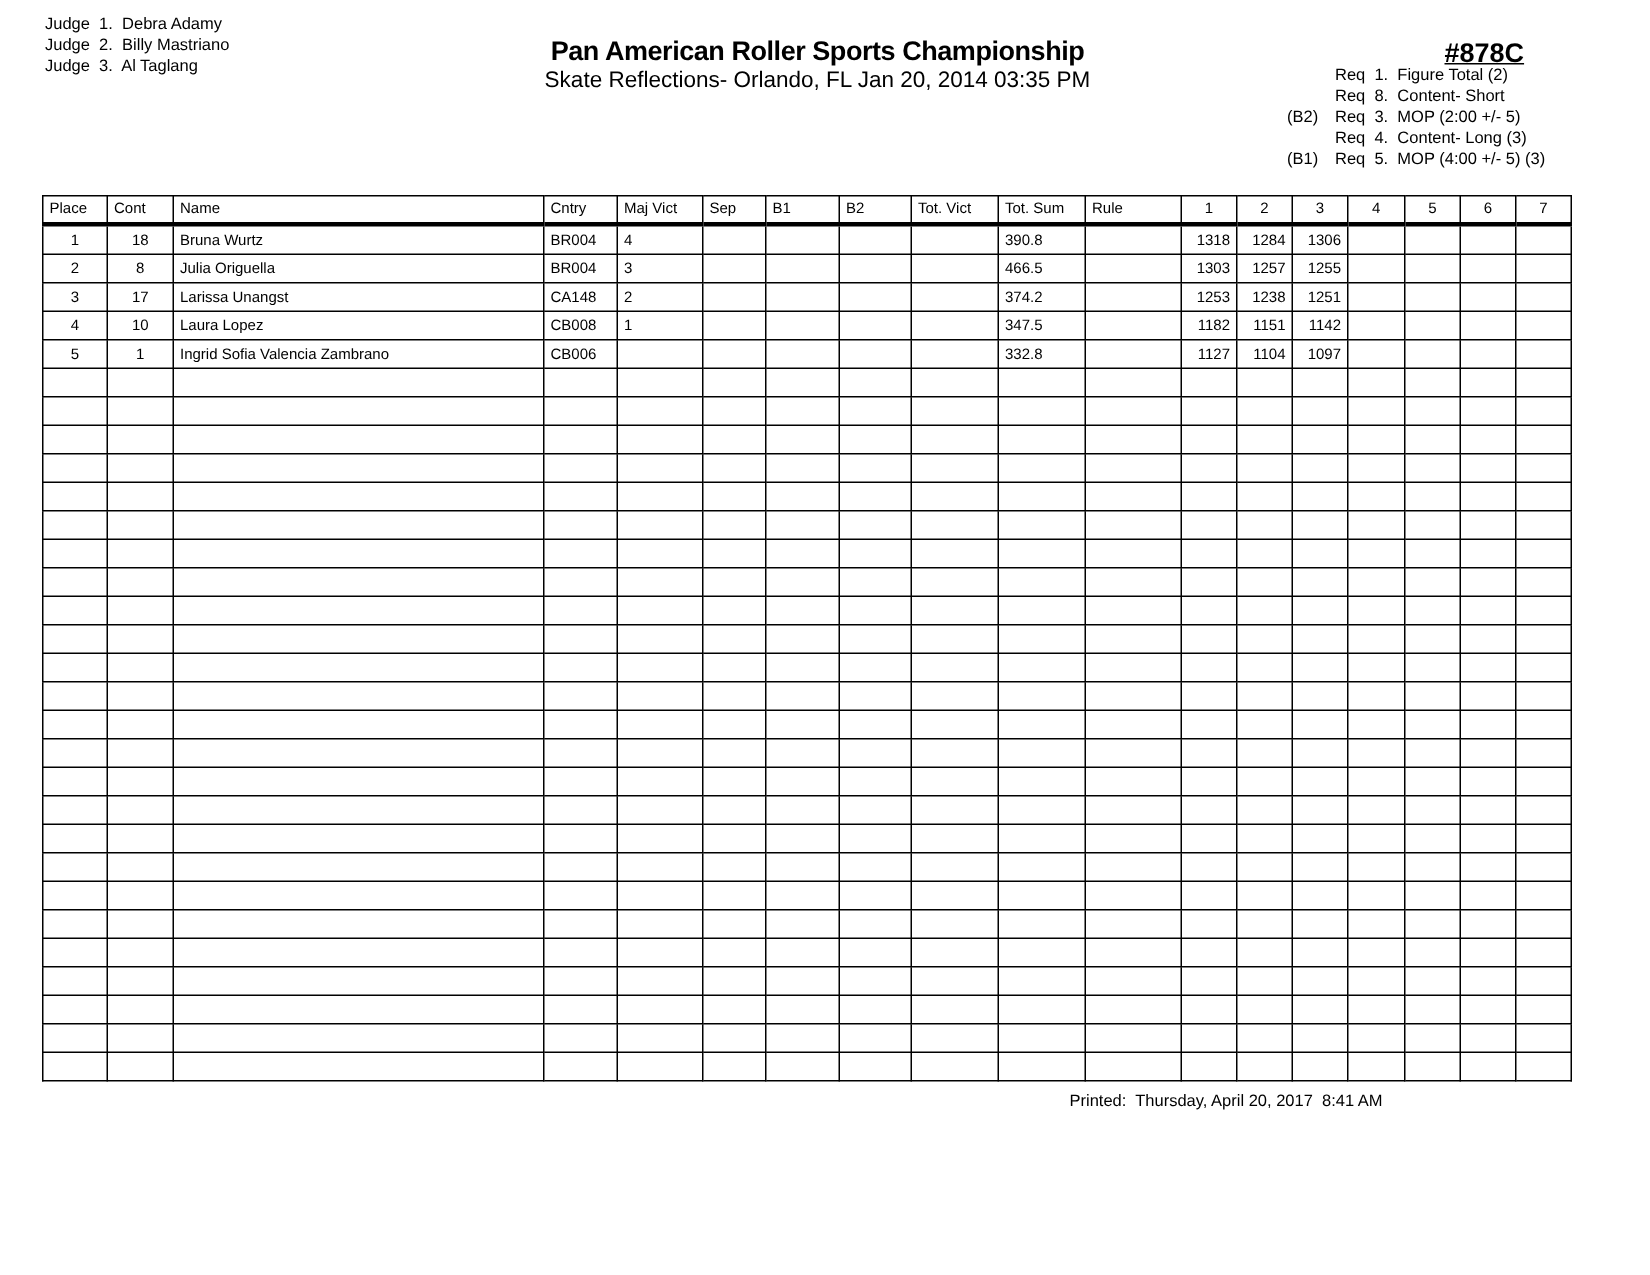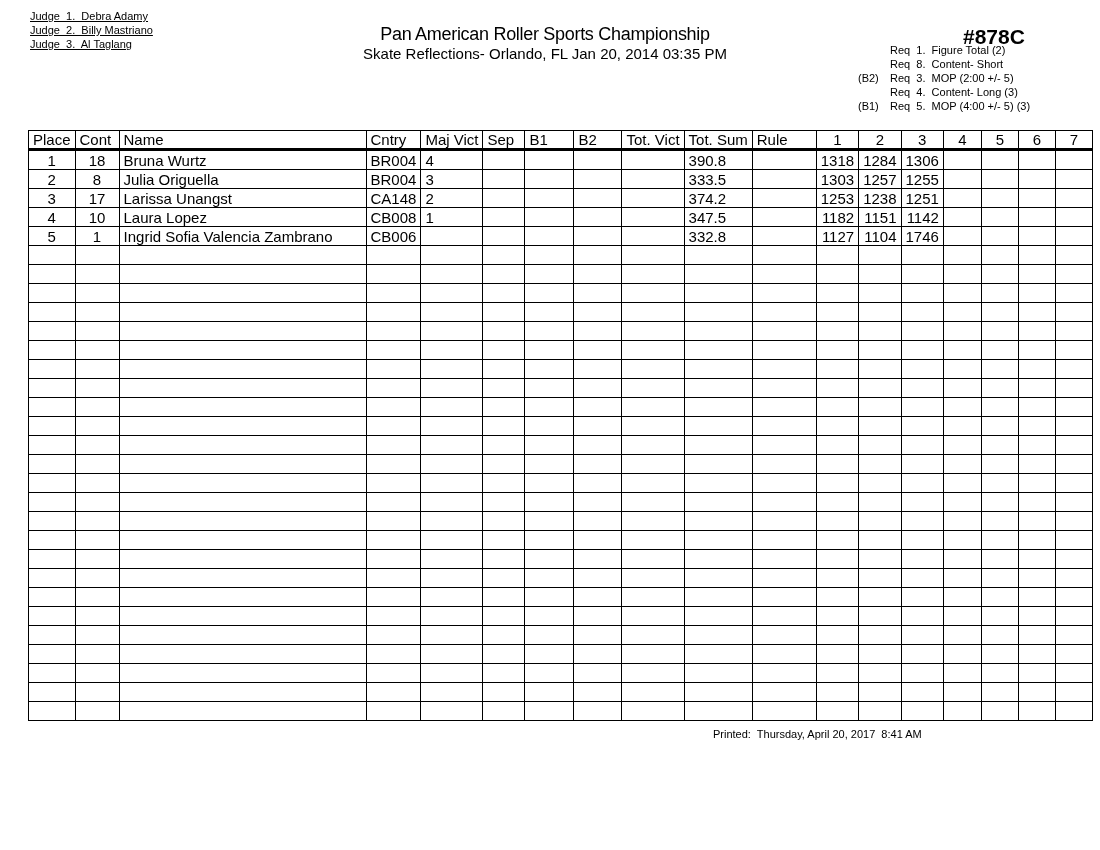--- a/index.html
+++ b/index.html
@@ -1,29 +1,29 @@
 <!DOCTYPE html>
 <html><head>
   <meta charset="utf-8">
   <style>
     html, body { margin: 0; padding: 0; background: #ffffff; }
     body { width: 1100px; height: 850px; position: relative; font-family: "Liberation Sans", sans-serif; color: #000; overflow: hidden; }
     .judges { position: absolute; left: 30px; top: 9px; font-size: 11px; line-height: 14px; }
-    .judges div { white-space: pre; text-decoration: underline; }
+    .judges div { white-space: pre; }
     .center-head { position: absolute; left: 330px; width: 430px; top: 23px; text-align: center; }
-    .title { font-size: 18px; font-weight: normal; line-height: 22px; letter-spacing: -0.3px; }
+    .title { font-size: 18px; font-weight: bold; line-height: 22px; letter-spacing: -0.3px; }
     .subtitle { font-size: 15px; line-height: 18px; margin-top: 0px; }
     .event { font-size: 19px; font-weight: bold; line-height: 24px; margin-top: 2px; letter-spacing: 0.5px; }
     .report { font-size: 17px; line-height: 20px; margin-top: 1px; }
-    .event-id { position: absolute; left: 963px; top: 25px; font-size: 21px; font-weight: bold; }
+    .event-id { position: absolute; left: 963px; top: 25px; font-size: 18px; font-weight: bold; text-decoration: underline; }
     .reqs { position: absolute; left: 858px; top: 43px; font-size: 11px; line-height: 14px; }
     .reqs div { white-space: pre; }
     .reqs .pre { display: inline-block; width: 32px; text-align: left; }
 
-    table.results { position: absolute; left: 28px; top: 130px; border-collapse: collapse; table-layout: fixed; font-size: 15px; }
+    table.results { position: absolute; left: 28px; top: 130px; border-collapse: collapse; table-layout: fixed; font-size: 10px; }
     table.results th, table.results td { border: 1px solid #000; height: 18px; padding: 0 4px; white-space: nowrap; overflow: hidden; font-weight: normal; }
     table.results thead th { border-bottom: 3px solid #000; text-align: left; height: 17px; }
     table.results thead th.num { text-align: center; }
     td.c { text-align: center; }
     td.l { text-align: left; }
     td.sum { text-align: left; padding-left: 10px; }
     td.maj { padding-left: 10px; }
     td.score { text-align: right; padding-right: 2px; }
     .printed { position: absolute; left: 690px; top: 728px; font-size: 11px; white-space: pre; margin-left: 23px; }
   </style>
@@ -118,21 +118,21 @@
       <tr>
         <td class="c">2</td>
         <td class="c">8</td>
         <td class="l">Julia Origuella</td>
         <td class="l">BR004</td>
         <td class="maj">3</td>
         <td class="l"></td>
         <td class="l"></td>
         <td class="l"></td>
         <td class="l"></td>
-        <td class="sum">333.5</td>
+        <td class="sum">466.5</td>
         <td class="l"></td>
         <td class="score">1303</td>
         <td class="score">1257</td>
         <td class="score">1255</td>
         <td class="score"></td>
         <td class="score"></td>
         <td class="score"></td>
         <td class="score"></td>
       </tr>
       <tr>
@@ -182,21 +182,21 @@
         <td class="l">CB006</td>
         <td class="maj"></td>
         <td class="l"></td>
         <td class="l"></td>
         <td class="l"></td>
         <td class="l"></td>
         <td class="sum">332.8</td>
         <td class="l"></td>
         <td class="score">1127</td>
         <td class="score">1104</td>
-        <td class="score">1746</td>
+        <td class="score">1097</td>
         <td class="score"></td>
         <td class="score"></td>
         <td class="score"></td>
         <td class="score"></td>
       </tr>
       <tr>
         <td></td>
         <td></td>
         <td></td>
         <td></td>

